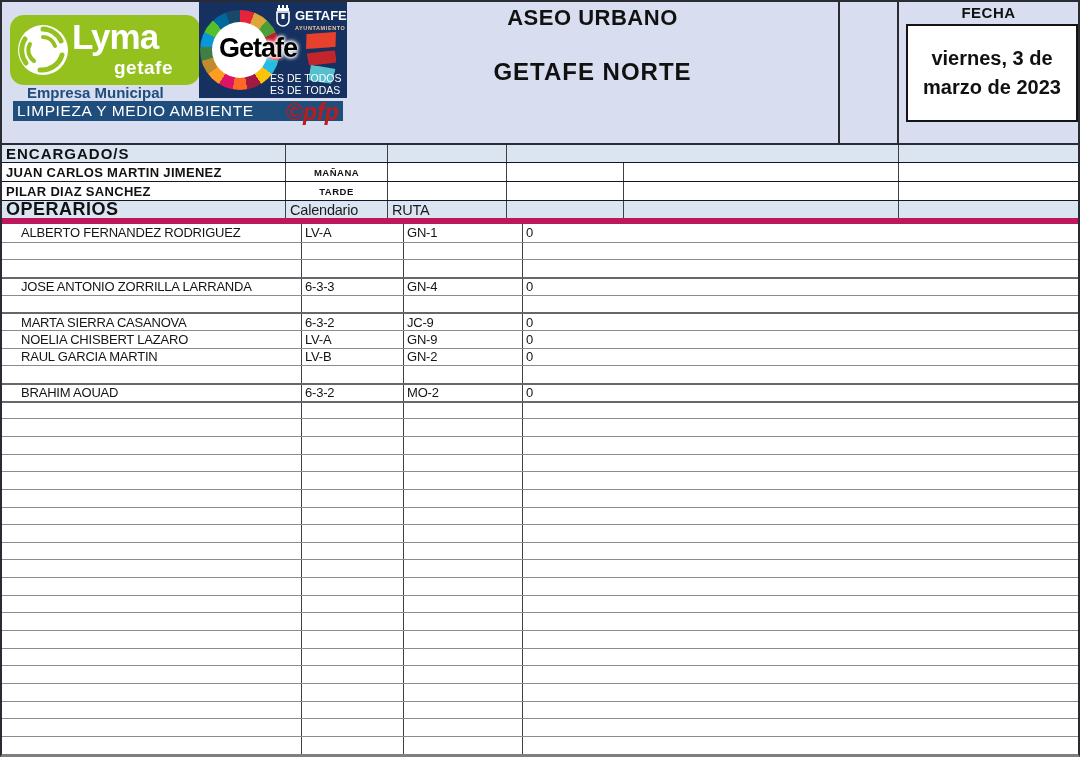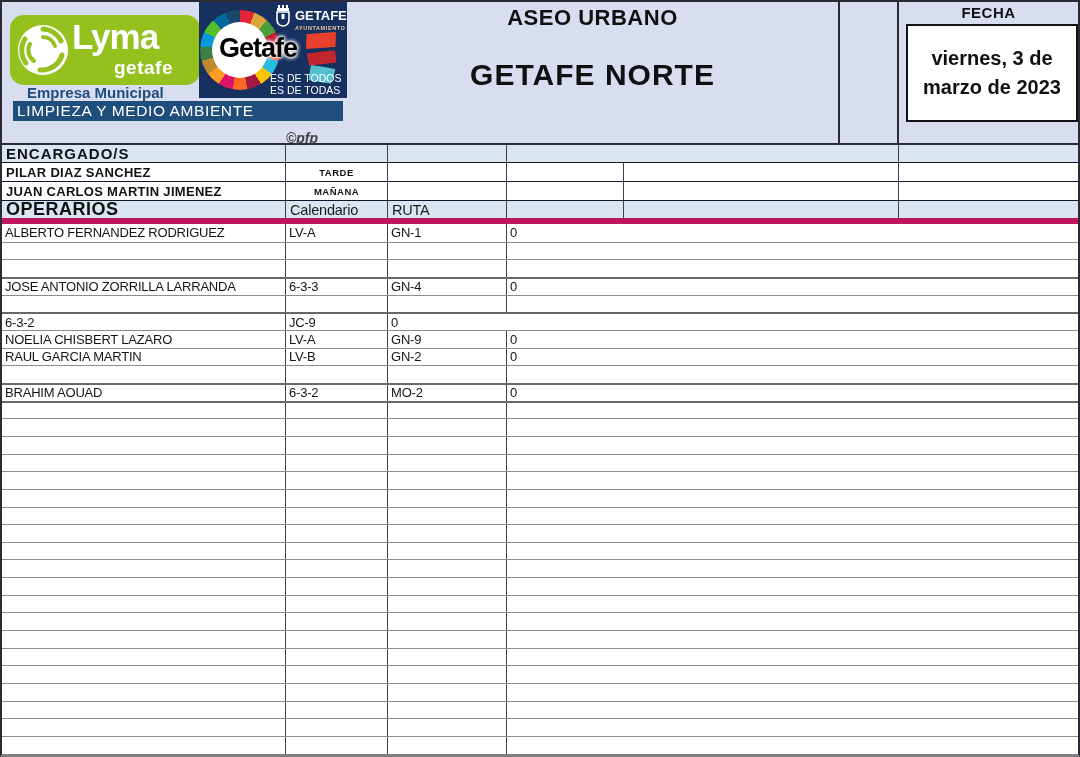--- a/index.html
+++ b/index.html
@@ -23,44 +23,44 @@
   .shape.s2{left:305px;top:49px;width:29px;height:14px;background:#c3252d;transform:rotate(-4deg);clip-path:polygon(0 10%,100% 0,100% 90%,6% 100%);}
   .shape.s3{left:307px;top:64px;width:26px;height:17px;background:#55bfce;transform:rotate(6deg);clip-path:polygon(4% 0,100% 10%,88% 100%,0 90%);}
   .slogan{position:absolute;left:268px;top:70px;width:74px;color:#fff;font-weight:normal;font-size:10.5px;line-height:12px;text-align:left;}
   .sdg-ring{position:absolute;left:198px;top:8px;width:80px;height:80px;border-radius:50%;}
   .sdg-ring .inner{position:absolute;left:12px;top:12px;width:56px;height:56px;border-radius:50%;background:#fff;}
   .getafe-brand{position:absolute;left:202px;top:31px;width:108px;text-align:center;font-size:27px;font-weight:bold;color:#000;
     text-shadow:0 0 3px #fff,0 0 3px #fff,0 0 5px #fff,0 0 5px #fff;letter-spacing:-1px;}
   .empresa{position:absolute;left:13px;top:82px;color:#1f4d7c;font-weight:bold;font-size:15px;margin-left:12px;}
   .navy-bar{position:absolute;left:11px;top:99px;width:330px;height:20px;background:#1f4d7c;color:#fff;
     font-size:15.5px;letter-spacing:.6px;line-height:20px;padding-left:4px;box-sizing:border-box;}
-  .pfp{position:absolute;left:284px;top:128px;font-weight:bold;font-style:italic;font-size:14px;color:#404040;}
+  .pfp{position:absolute;left:284px;top:97px;font-weight:bold;font-style:italic;font-size:23px;color:#b91c1c;}
   .title-wrap{position:absolute;left:345px;top:0;width:491px;height:141px;text-align:center;}
   .title-small{position:absolute;left:0;top:3px;width:100%;font-size:22px;font-weight:bold;letter-spacing:.5px;}
-  .title-big{position:absolute;left:0;top:56px;width:100%;font-size:30px;font-weight:bold;letter-spacing:1px;}
+  .title-big{position:absolute;left:0;top:56px;width:100%;font-size:24px;font-weight:bold;letter-spacing:1px;}
   .vline{position:absolute;top:0;width:2px;height:141px;background:#2b2b33;}
   .vl1{left:836px;} .vl2{left:895px;}
   .fecha-label{position:absolute;left:897px;top:2px;width:179px;text-align:center;font-size:15px;font-weight:bold;letter-spacing:.5px;}
   .fecha-box{position:absolute;left:904px;top:22px;width:168px;height:94px;background:#fff;border:2px solid #141414;
     display:flex;flex-direction:column;justify-content:center;text-align:center;font-size:20px;font-weight:bold;line-height:29px;}
   
   .tbl{position:absolute;left:0;top:143px;width:1076px;}
   .row{display:grid;box-sizing:border-box;}
   .cell{border-right:1px solid #3f3f44;box-sizing:border-box;overflow:hidden;white-space:nowrap;padding-left:4px;display:flex;align-items:center;}
   .cell:last-child{border-right:none;}
   .hrow{border-bottom:1px solid #0f172a;}
   .hrow1{grid-template-columns:284px 102px 119px 392px 179px;height:18px;background:#dbe5f1;}
   .hrow2{grid-template-columns:284px 102px 119px 117px 275px 179px;height:19px;background:#fff;}
   .hrow4{grid-template-columns:284px 102px 119px 117px 275px 179px;height:23px;background:#dbe5f1;border-bottom:6px solid #be185d;}
   .enc-label{font-size:15px;font-weight:bold;letter-spacing:1px;}
   .enc-name{font-size:13px;font-weight:bold;letter-spacing:.3px;}
   .turno{justify-content:center;padding-left:0;font-size:9.5px;font-weight:bold;letter-spacing:.5px;}
   .oper-label{font-size:18px;font-weight:bold;letter-spacing:.5px;}
   .colhead{font-size:14.5px;color:#1a1a1a;letter-spacing:-.2px;}
-  .drow{grid-template-columns:284px 102px 119px 571px;height:17.66px;border-top:1px solid #8c8c8c;background:#fff;}
+  .drow{grid-template-columns:284px 102px 119px 571px;height:17.66px;border-top:1px solid #8c8c8c;background:#fff;padding-left:16px;}
   .drow.first{border-top:none;}
   .drow.sep{border-top:2px solid #66666c;}
   .drow .cell{font-size:13px;letter-spacing:-.2px;color:#141414;padding-left:3px;}
 </style>
 </head>
 <body>
 
 <div id="sheet">
 
   <div class="header">
@@ -132,31 +132,31 @@
 
     <div class="row hrow hrow1">
       <div class="cell enc-label">ENCARGADO/S</div>
       <div class="cell"></div>
       <div class="cell"></div>
       <div class="cell"></div>
       <div class="cell"></div>
     </div>
 
     <div class="row hrow hrow2">
+      <div class="cell enc-name">JUAN CARLOS MARTIN JIMENEZ</div>
+      <div class="cell turno">MAÑANA</div>
+      <div class="cell"></div>
+      <div class="cell"></div>
+      <div class="cell"></div>
+      <div class="cell"></div>
+    </div>
+
+    <div class="row hrow hrow2">
       <div class="cell enc-name">PILAR DIAZ SANCHEZ</div>
       <div class="cell turno">TARDE</div>
-      <div class="cell"></div>
-      <div class="cell"></div>
-      <div class="cell"></div>
-      <div class="cell"></div>
-    </div>
-
-    <div class="row hrow hrow2">
-      <div class="cell enc-name">JUAN CARLOS MARTIN JIMENEZ</div>
-      <div class="cell turno">MAÑANA</div>
       <div class="cell"></div>
       <div class="cell"></div>
       <div class="cell"></div>
       <div class="cell"></div>
     </div>
 
     <div class="row hrow hrow4">
       <div class="cell oper-label">OPERARIOS</div>
       <div class="cell colhead">Calendario</div>
       <div class="cell colhead">RUTA</div>
@@ -190,20 +190,21 @@
           <div class="cell">GN-4</div>
           <div class="cell">0</div>
         </div>
         <div class="row drow">
           <div class="cell"></div>
           <div class="cell"></div>
           <div class="cell"></div>
           <div class="cell"></div>
         </div>
         <div class="row drow sep">
+          <div class="cell">MARTA SIERRA CASANOVA</div>
           <div class="cell">6-3-2</div>
           <div class="cell">JC-9</div>
           <div class="cell">0</div>
         </div>
         <div class="row drow">
           <div class="cell">NOELIA CHISBERT LAZARO</div>
           <div class="cell">LV-A</div>
           <div class="cell">GN-9</div>
           <div class="cell">0</div>
         </div>

